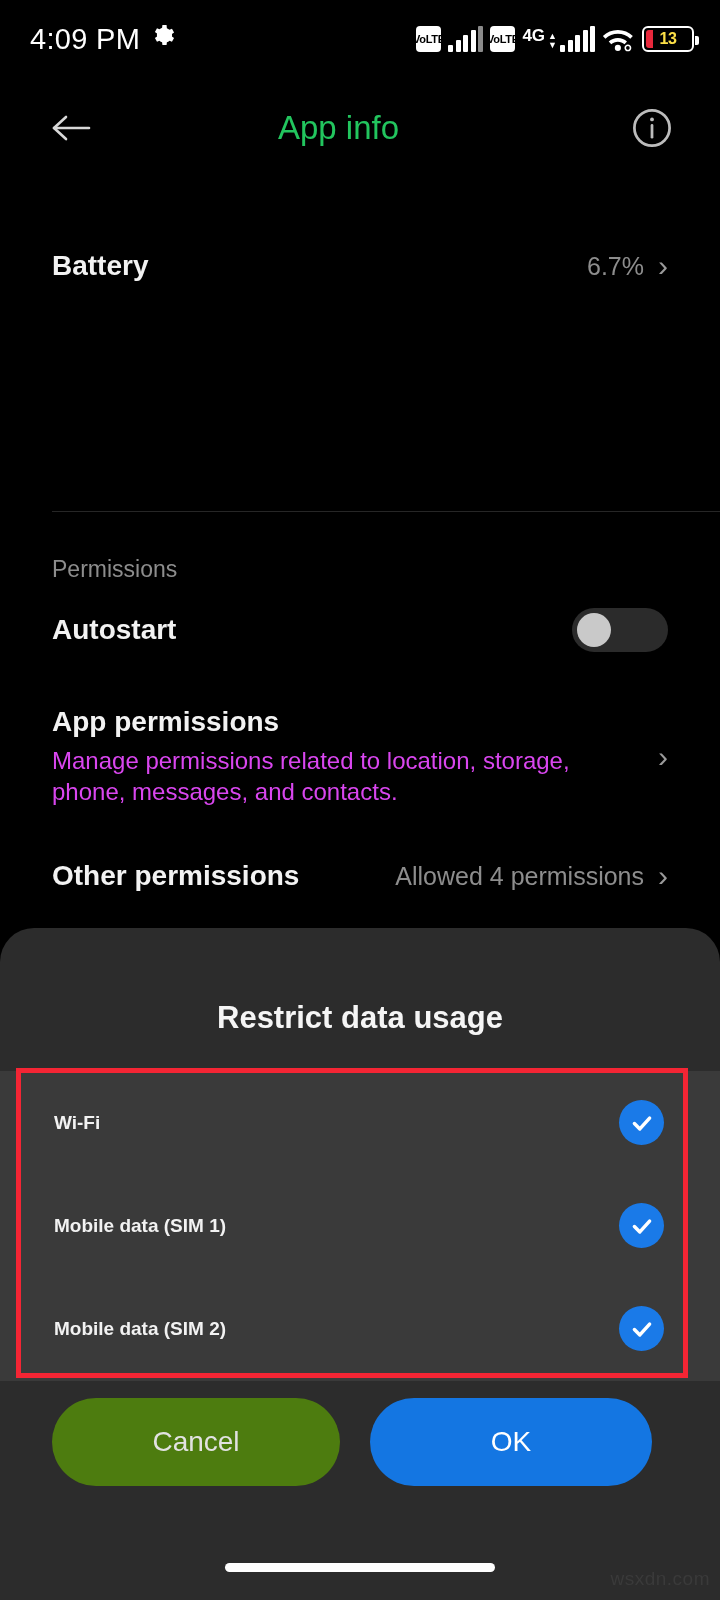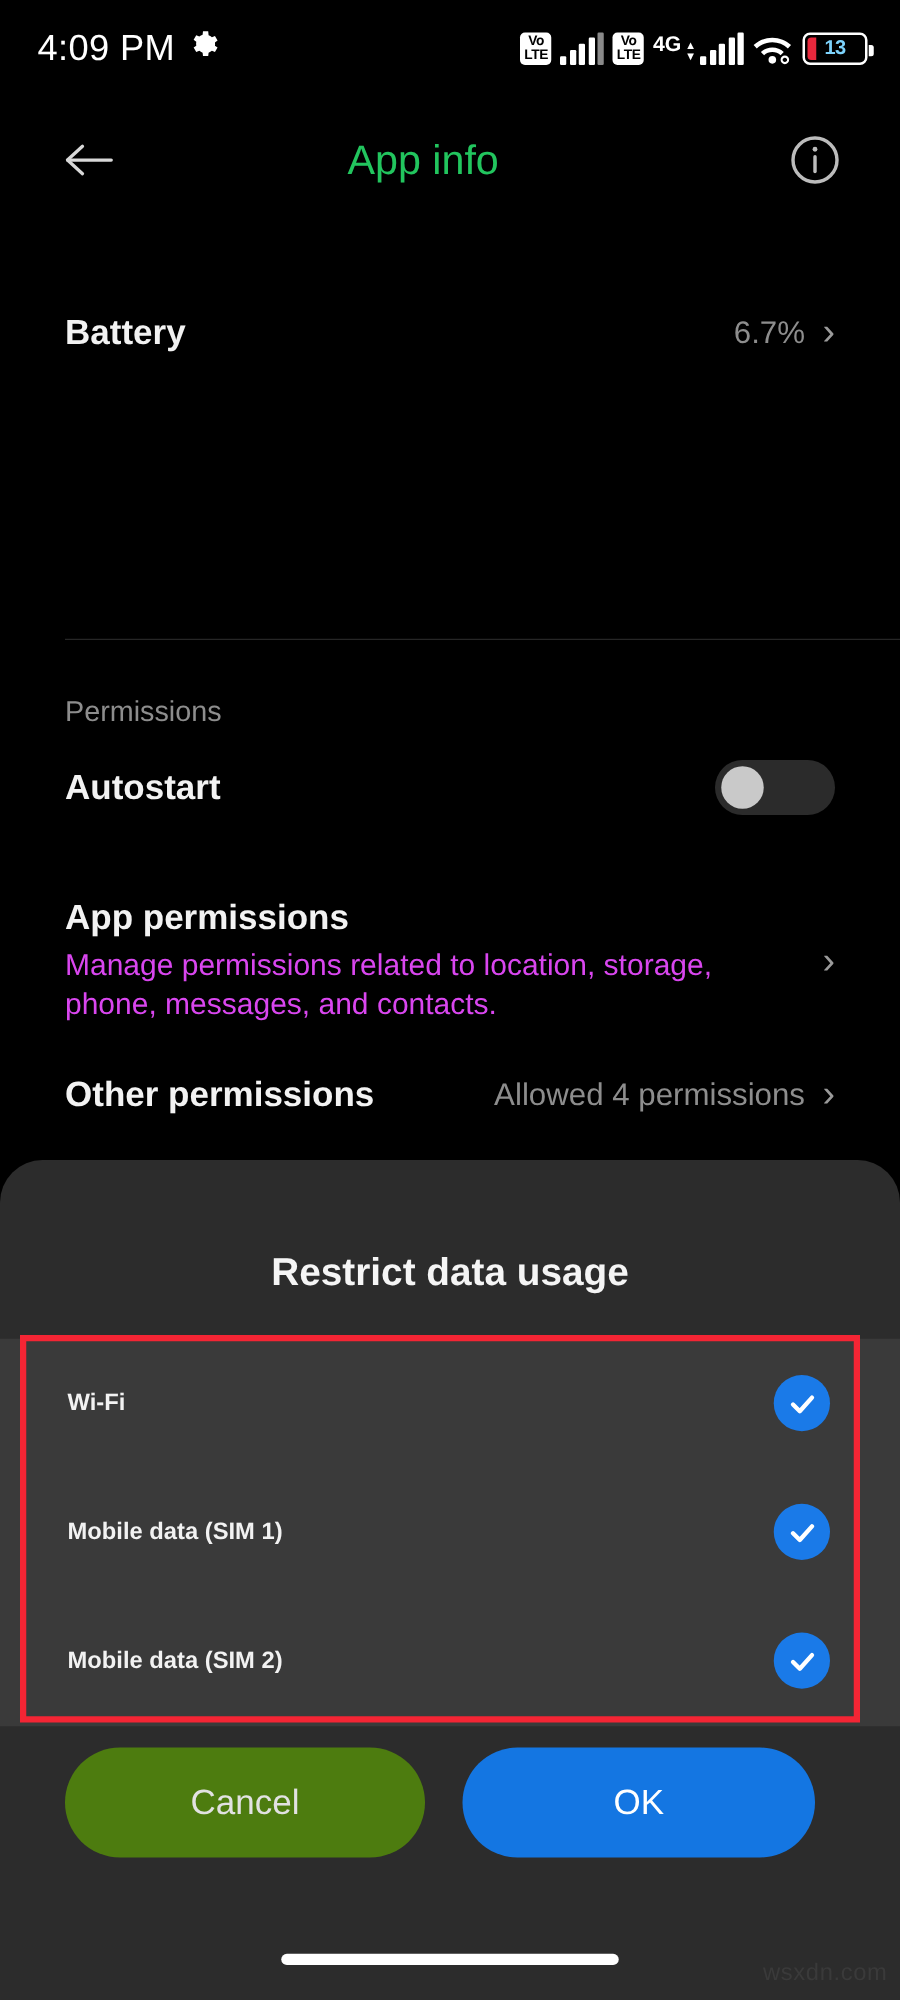--- a/index.html
+++ b/index.html
@@ -21,21 +21,21 @@
     position: absolute; top: 0; left: 0; width: 720px; height: 78px;
     display: flex; align-items: center; justify-content: space-between;
     padding: 0 26px 0 30px;
   }
   .sb-left { display: flex; align-items: flex-start; gap: 10px; }
   .sb-time { font-size: 29px; font-weight: 500; letter-spacing: .3px; color: #fff; }
   .sb-right { display: flex; align-items: center; gap: 7px; }
   .volte {
     width: 25px; height: 26px; background: #fff; color: #000;
     border-radius: 4px; font-size: 11px; font-weight: 700; line-height: 11px;
-    display: flex; flex-direction: column; align-items: center; justify-content: center;
+    display: flex; align-items: center; justify-content: center;
     letter-spacing: -0.3px;
   }
   .bars { display: flex; align-items: flex-end; gap: 2.5px; height: 26px; }
   .bars i { display: block; width: 5px; background: #fff; border-radius: 1px; }
   .bars i.dim { background: #8a8a8a; }
   .b1 { height: 7px; } .b2 { height: 12px; } .b3 { height: 17px; } .b4 { height: 22px; } .b5 { height: 26px; }
   .net-group { display: flex; align-items: flex-end; gap: 3px; }
   .g4 { font-size: 17px; font-weight: 600; line-height: 14px; margin-bottom: 9px; }
   .arrows { display: flex; flex-direction: column; gap: 2px; margin-bottom: 3px; }
   .arrows span { font-size: 9px; line-height: 7px; }
@@ -43,21 +43,21 @@
   .batt {
     position: relative; width: 52px; height: 26px;
     border: 2.5px solid #fff; border-radius: 6px;
     display: flex; align-items: center; justify-content: center;
   }
   .batt::after {
     content: ""; position: absolute; right: -7px; top: 8px;
     width: 4px; height: 9px; background: #fff; border-radius: 0 2px 2px 0;
   }
   .batt-fill { position: absolute; left: 2px; top: 2px; bottom: 2px; width: 7px; background: #e8283c; border-radius: 3px 0 0 3px; }
-  .batt-num { font-size: 16px; font-weight: 700; color: #7dd3fc; z-index: 2; letter-spacing: -0.5px; }
+  .batt-num { font-size: 16px; font-weight: 700; color: #fde047; z-index: 2; letter-spacing: -0.5px; }
 
   
   #app-bar {
     position: absolute; top: 78px; left: 0; width: 720px; height: 100px;
     display: flex; align-items: center;
   }
   #back-arrow { position: absolute; left: 46px; width: 52px; height: 52px; display: flex; align-items: center; justify-content: center; }
   #app-title {
     position: absolute; left: 0; width: 636px; text-align: center;
     font-size: 33px; color: #22c55e; font-weight: 400; padding-left: 41px;
@@ -74,21 +74,21 @@
   .chev { color: #9a9a9a; font-size: 30px; line-height: 1; font-weight: 300; }
   .sub { font-size: 24px; color: #d946ef; line-height: 1.28; margin-top: 8px; max-width: 545px; }
   .divider { height: 1px; background: #262626; margin: 0 52px; }
   .section-label { font-size: 23px; color: #8d8d8d; padding: 0 52px; }
 
   #row-battery { height: 104px; display: flex; align-items: flex-end; }
   #row-battery .row-line { width: 100%; }
   #divider-1 { position: absolute; top: 333px; left: 0; width: 100%; }
   #label-permissions { position: absolute; top: 378px; left: 0; width: 100%; }
   #row-autostart { position: absolute; top: 430px; left: 0; width: 100%; height: 62px; }
-  #row-app-permissions { position: absolute; top: 528px; left: 0; width: 100%; margin-top: 12px; }
+  #row-app-permissions { position: absolute; top: 528px; left: 0; width: 100%; }
   #row-other-permissions { position: absolute; top: 682px; left: 0; width: 100%; }
   #row-notifications { position: absolute; top: 786px; left: 0; width: 100%; }
   #row-restrict { position: absolute; top: 878px; left: 0; width: 100%; }
 
   .toggle {
     position: relative; width: 96px; height: 44px;
     background: #2b2b2b; border-radius: 22px;
   }
   .toggle .knob {
     position: absolute; left: 5px; top: 5px; width: 34px; height: 34px;

